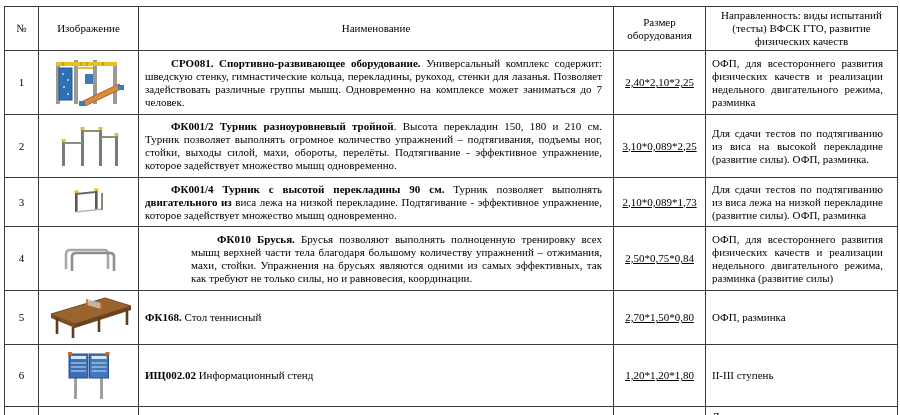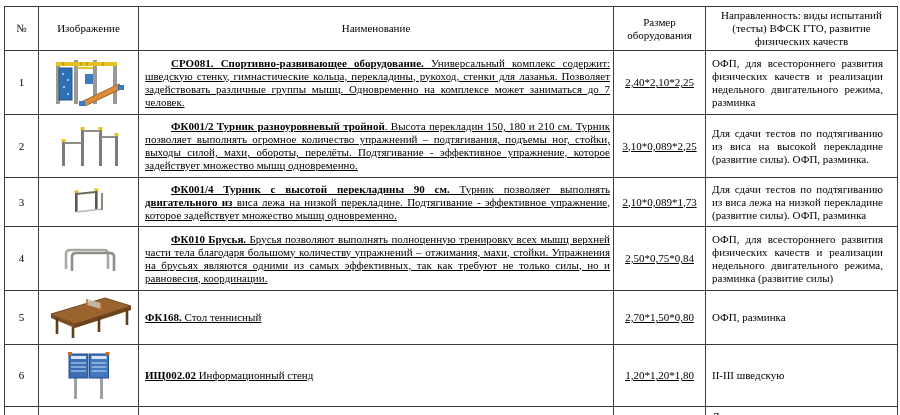--- a/index.html
+++ b/index.html
@@ -17,21 +17,21 @@
     border:1px solid #3a3a3a;
     font-size:11px; line-height:13px;
     vertical-align:middle;
     overflow:hidden;
   }
   .doc th {
     font-weight:normal; text-align:center; padding:2px 3px; height:34px;
   }
   td.c-num { text-align:center; }
   td.c-img { text-align:center; padding:1px; }
-  td.c-name { text-align:justify; padding:1px 3px 1px 6px;text-decoration:underline; }
+  td.c-name { text-align:justify; padding:1px 11px 1px 6px; }
   td.c-name.indent .para { text-indent:26px; }
   td.c-size { text-align:center; padding:0 2px;text-decoration:underline; }
   td.c-purp { text-align:justify; padding:1px 14px 1px 6px; }
   .imgbox { display:inline-block; line-height:0; }
   .imgbox svg { display:block; }
   b { font-weight:bold; }
 </style>
 </head>
 <body>
 
@@ -120,21 +120,21 @@
         <td class="c-size">2,10*0,089*1,73</td>
         <td class="c-purp">Для сдачи тестов по подтягиванию из виса лежа на низкой перекладине (развитие силы). ОФП, разминка</td>
       </tr>
       <tr style="height: 64px;">
         <td class="c-num">4</td>
         <td class="c-img"><span class="imgbox"><svg width="66" height="32" viewBox="0 0 66 32">
               <path d="M10,28 L10,13 Q10,9 14,9 L48,9 Q52,9 52,13 L52,28" fill="none" stroke="#a9a9a3" stroke-width="2.6"></path>
               <path d="M16,30 L16,16 Q16,12 20,12 L54,12 Q58,12 58,16 L58,30" fill="none" stroke="#8f8f89" stroke-width="2.6"></path>
             </svg></span></td>
         <td class="c-name indent">
-          <span class="para" style="display: block;"><b>ФК010 Брусья.</b><span> Брусья позволяют выполнять полноценную тренировку всех мышц верхней части тела благодаря большому количеству упражнений – отжимания, махи, стойки. Упражнения на брусьях являются одними из самых эффективных, так как требуют не только силы, но и равновесия, координации.</span></span>
+          <span class="para" style="display: block; margin-left: 46px;"><b>ФК010 Брусья.</b><span> Брусья позволяют выполнять полноценную тренировку всех мышц верхней части тела благодаря большому количеству упражнений – отжимания, махи, стойки. Упражнения на брусьях являются одними из самых эффективных, так как требуют не только силы, но и равновесия, координации.</span></span>
         </td>
         <td class="c-size">2,50*0,75*0,84</td>
         <td class="c-purp">ОФП, для всестороннего развития физических качеств и реализации недельного двигательного режима, разминка (развитие силы)</td>
       </tr>
       <tr style="height: 45px;">
         <td class="c-num">5</td>
         <td class="c-img"><span class="imgbox"><svg width="92" height="48" viewBox="0 0 92 48">
               <polygon points="8,22 62,6 88,14 32,32" fill="#99642d" stroke="#734a21"></polygon>
               <polygon points="8,22 32,32 32,36 8,26" fill="#7a4e22"></polygon>
               <polygon points="32,32 88,14 88,18 32,36" fill="#6b431d"></polygon>
@@ -167,21 +167,21 @@
               <line x1="30.5" y1="17" x2="45.5" y2="17" stroke="#cfe0f2" stroke-width="1"></line>
               <line x1="30.5" y1="21" x2="45.5" y2="21" stroke="#cfe0f2" stroke-width="1"></line>
               <line x1="30.5" y1="25" x2="45.5" y2="25" stroke="#cfe0f2" stroke-width="1"></line>
               <rect x="7" y="6" width="4" height="3" fill="#d2691e"></rect>
               <rect x="44.5" y="6" width="4" height="3" fill="#d2691e"></rect>
             </svg></span></td>
         <td class="c-name">
           <span class="para" style="display: block;"><b>ИЩ002.02</b><span> Информационный стенд</span></span>
         </td>
         <td class="c-size">1,20*1,20*1,80</td>
-        <td class="c-purp">II-III шведскую</td>
+        <td class="c-purp">II-III ступень</td>
       </tr>
       <tr style="height: 46px;">
         <td class="c-num">7</td>
         <td class="c-img"></td>
         <td class="c-name"></td>
         <td class="c-size">2,50*2,80</td>
         <td class="c-purp">Для сдачи тестов по прыжкам в длину с места (развитие скоростно-силовых возможностей)</td>
       </tr>
     </tbody>
 </table>

